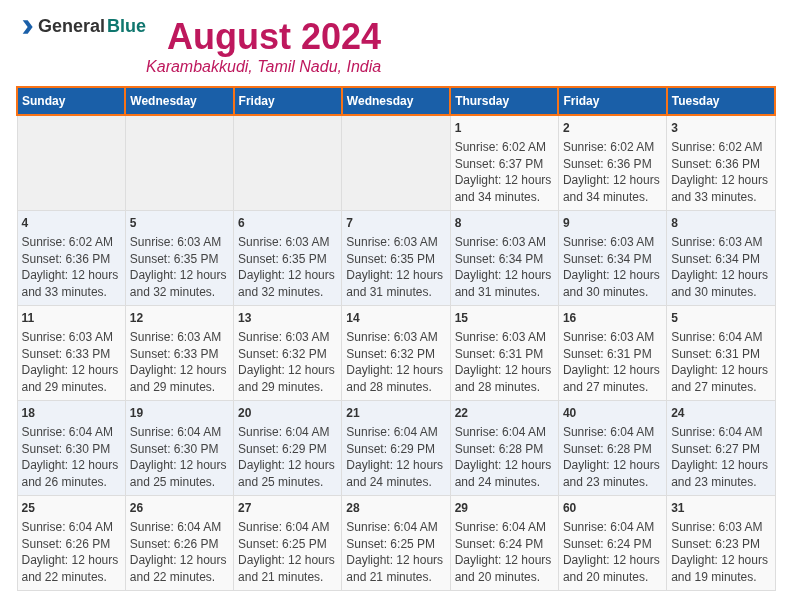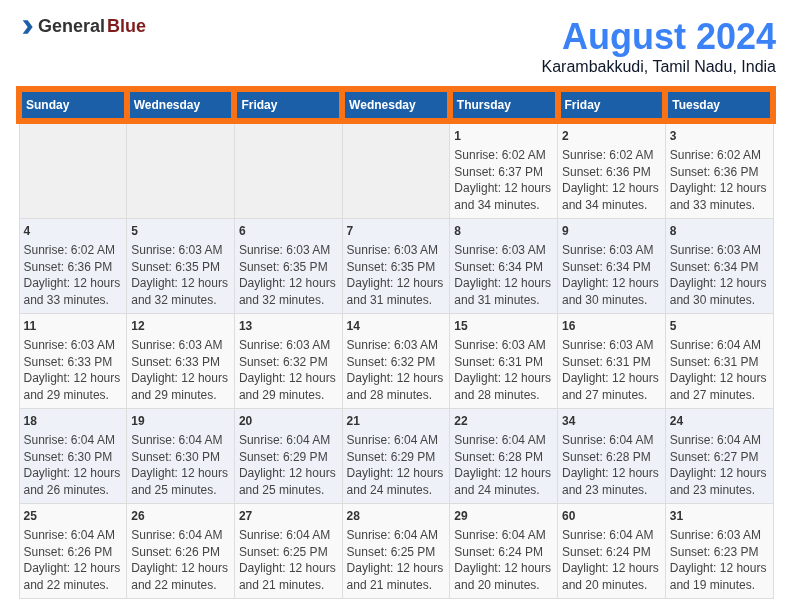--- a/index.html
+++ b/index.html
@@ -6,71 +6,72 @@
     body {
       font-family: Arial, sans-serif;
       background: #fff;
       width: 792px;
       min-height: 612px;
       padding: 16px;
     }
     .header {
       display: flex;
       align-items: flex-start;
-      justify-content: space-between;
+      justify-content: flex-start;
       margin-bottom: 10px;
     }
     .logo {
       display: flex;
       flex-direction: column;
       align-items: flex-start;
     }
     .logo-text {
       display: flex;
       align-items: center;
       gap: 2px;
     }
     .logo-general {
       font-size: 18px;
       font-weight: bold;
       color: #333;
     }
     .logo-blue {
       font-size: 18px;
       font-weight: bold;
-      color: #7f1d1d;
+      color: #0f766e;
     }
     .logo-icon {
       width: 20px;
       height: 20px;
     }
     .title-block {
       text-align: right;
     }
     .main-title {
       font-size: 36px;
       font-weight: bold;
-      color: #3b82f6;
+      color: #be185d;
     }
     .subtitle {
       font-size: 16px;
-      color: #0f172a;
+      color: #be185d;
+      font-style: italic;
     }
     table {
       width: 100%;
       border-collapse: collapse;
       font-size: 11px;
     }
     thead tr th {
       background-color: #1a5fa8;
       color: #fff;
       padding: 6px 4px;
       text-align: left;
       font-size: 12px;
-      border: 6px solid #f97316;
+      border: 2px solid #f97316;
       margin-left: 28px;
     }
     tbody tr td {
       vertical-align: top;
       padding: 4px;
       border: 1px solid #ddd;
       min-height: 80px;
       color: #333;
       line-height: 1.4;
     }
@@ -285,21 +286,21 @@
 and 24 minutes.</div>
         </td>
         <td>
           <span class="day-number">22</span>
           <div class="day-info" style="white-space: pre-line;">Sunrise: 6:04 AM
 Sunset: 6:28 PM
 Daylight: 12 hours
 and 24 minutes.</div>
         </td>
         <td>
-          <span class="day-number">34</span>
+          <span class="day-number">40</span>
           <div class="day-info" style="white-space: pre-line;">Sunrise: 6:04 AM
 Sunset: 6:28 PM
 Daylight: 12 hours
 and 23 minutes.</div>
         </td>
         <td>
           <span class="day-number">24</span>
           <div class="day-info" style="white-space: pre-line;">Sunrise: 6:04 AM
 Sunset: 6:27 PM
 Daylight: 12 hours

